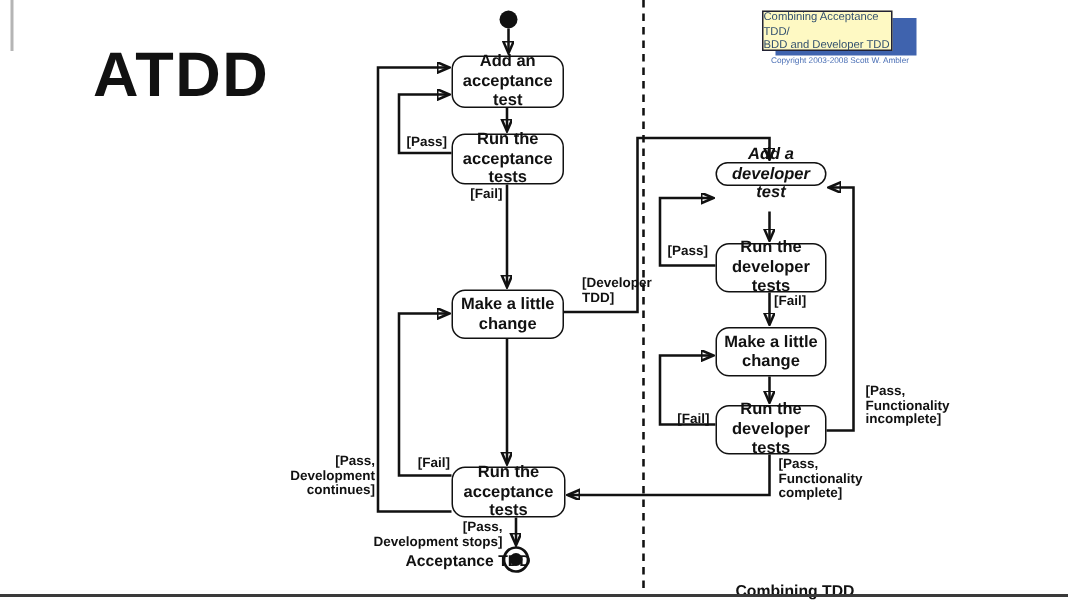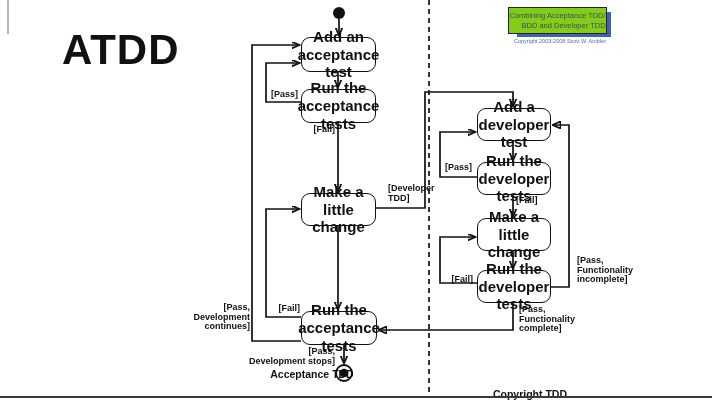--- a/index.html
+++ b/index.html
@@ -15,36 +15,36 @@
   }
   .slide-title{
     position:absolute;left:37px;top:26px;font-size:42px;font-weight:bold;letter-spacing:1px;margin-left:25px;
   }
   svg.connectors{position:absolute;left:0;top:0;z-index:1;}
   svg.connectors path{fill:none;stroke:var(--line);stroke-width:1.7px;}
   .node{
     position:absolute;z-index:2;box-sizing:border-box;
     border:1.7px solid var(--line);border-radius:9px;background:#fff;
     display:flex;align-items:center;justify-content:center;text-align:center;
-    font-weight:bold;font-size:15px;line-height:1.18;white-space:pre-line;
+    font-weight:bold;font-size:11px;line-height:1.18;white-space:pre-line;
   }
   .guard{
     position:absolute;z-index:2;font-weight:bold;font-size:9px;line-height:1.08;
     white-space:pre-line;
   }
   .g-right{text-align:right;}
   .g-left{text-align:left;}
   .partition-label{
     position:absolute;z-index:2;font-weight:bold;font-size:10.5px;text-align:center;
   }
   .legend-shadow{position:absolute;left:517px;top:12px;width:94px;height:25px;background:var(--legend-shadow);z-index:2;}
   .legend-box{
-    position:absolute;left:508px;top:7px;width:99px;height:27px;z-index:3;box-sizing:border-box;
-    background:#84cc16;border:1px solid #223;display:flex;align-items:center;justify-content:center;
-    text-align:right;font-size:7.5px;line-height:1.3;color:var(--legend-text);white-space:pre-line;
+    position:absolute;left:508px;top:7px;width:87px;height:27px;z-index:3;box-sizing:border-box;
+    background:#fef9c3;border:1px solid #223;display:flex;align-items:center;justify-content:center;
+    text-align:left;font-size:7.5px;line-height:1.3;color:var(--legend-text);white-space:pre-line;
   }
   .legend-copyright{
     position:absolute;left:500px;top:38px;width:120px;z-index:3;text-align:center;
     font-size:5.5px;color:var(--copyright-text);
   }
   .bottom-frame{position:absolute;left:0;top:396px;width:712px;height:2px;background:#3a3a3a;z-index:4;}
   .edge-tick{position:absolute;left:7px;top:0;width:2px;height:34px;background:#b5b5b5;z-index:2;}
 </style>
 </head>
 <body>
@@ -95,21 +95,21 @@
 
   <div class="node" style="left:301px;top:37px;width:75px;height:35px;">Add an
 acceptance test</div>
   <div class="node" style="left:301px;top:89px;width:75px;height:34px;">Run the
 acceptance tests</div>
   <div class="node" style="left:301px;top:193px;width:75px;height:33px;">Make a little
 change</div>
   <div class="node" style="left:301px;top:311px;width:76px;height:34px;">Run the
 acceptance tests</div>
 
-  <div class="node" style="left:477px;top:108px;width:74px;height:33px;">Add a developer
+  <div class="node" style="left:477px;top:108px;width:74px;height:16px;font-style:italic;">Add a developer
 test</div>
   <div class="node" style="left:477px;top:162px;width:74px;height:33px;">Run the
 developer tests</div>
   <div class="node" style="left:477px;top:218px;width:74px;height:33px;">Make a little
 change</div>
   <div class="node" style="left:477px;top:270px;width:74px;height:33px;">Run the
 developer tests</div>
 
   <div class="guard g-right" style="left:258px;top:90px;width:40px;">[Pass]</div>
   <div class="guard g-right" style="left:295px;top:125px;width:40px;">[Fail]</div>
@@ -125,16 +125,16 @@
   <div class="guard g-left" style="left:516px;top:196px;width:40px;">[Fail]</div>
   <div class="guard g-right" style="left:433px;top:275px;width:40px;">[Fail]</div>
   <div class="guard g-left" style="left:577px;top:256px;width:62px;">[Pass,
 Functionality
 incomplete]</div>
   <div class="guard g-left" style="left:519px;top:305px;width:62px;">[Pass,
 Functionality
 complete]</div>
 
   <div class="partition-label" style="left:247px;top:368px;width:130px;">Acceptance TDD</div>
-  <div class="partition-label" style="left:465px;top:388px;width:130px;">Copyright TDD</div>
+  <div class="partition-label" style="left:465px;top:388px;width:130px;">Combining TDD</div>
 
   <div class="bottom-frame"></div>
 </div>
 
 </body></html>

